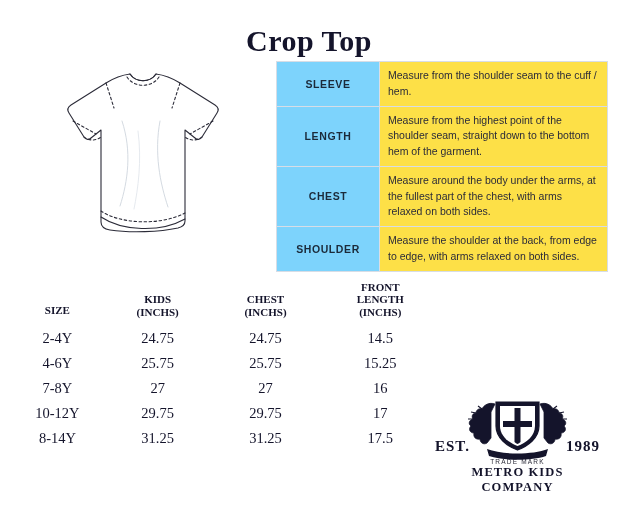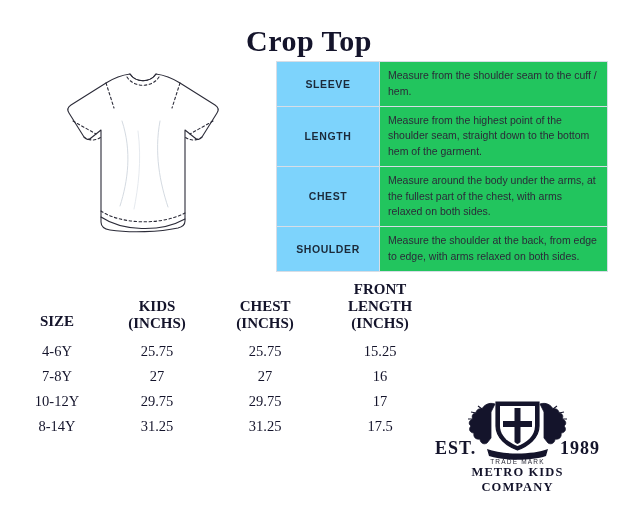--- a/index.html
+++ b/index.html
@@ -64,36 +64,36 @@
     width: 86px;
     background: #7dd3fc;
     text-align: center;
     font-size: 10.5px;
     font-weight: bold;
     letter-spacing: 0.6px;
     color: #1b2a3a;
     font-family: "Liberation Sans", sans-serif;
   }
   .measure-table td.desc {
-    background: #22c55e;
+    background: #fde047;
     font-size: 10.5px;
     line-height: 1.5;
     color: #2b2b38;
   }
 
   
   .size-chart {
     width: 430px;
     margin-left: 10px;
     margin-top: 10px;
     border-collapse: collapse;
     font-family: "Liberation Serif", serif;
   }
   .size-chart th {
-    font-size: 15px;
+    font-size: 11px;
     font-weight: bold;
     text-align: center;
     color: #14142b;
     padding: 2px 4px 8px 4px;
     line-height: 1.12;
     vertical-align: bottom;
   }
   .size-chart th.size-head {
     vertical-align: bottom;
     padding-bottom: 10px;
@@ -118,21 +118,21 @@
     color: #14142b;
   }
   .logo .crest-wrap {
     position: relative;
     height: 74px;
   }
   .logo .est-left, .logo .est-right {
     position: absolute;
     top: 50px;
     font-family: "Liberation Serif", serif;
-    font-size: 18px;
+    font-size: 15px;
     font-weight: bold;
     letter-spacing: 1px;
   }
   .logo .est-left { left: 0; }
   .logo .est-right { right: 0; text-align: right; }
   .logo .trademark {
     font-family: "Liberation Sans", sans-serif;
     font-size: 6.5px;
     letter-spacing: 1.2px;
     margin-top: -4px;
@@ -221,20 +221,26 @@
         <div>(INCHS)</div>
       </th>
       <th style="width:120px">
         <div>FRONT</div>
         <div>LENGTH</div>
         <div>(INCHS)</div>
       </th>
     </tr>
   </thead>
   <tbody>
+    <tr>
+      <td class="size-cell">2-4Y</td>
+      <td>24.75</td>
+      <td>24.75</td>
+      <td>14.5</td>
+    </tr>
     <tr>
       <td class="size-cell">4-6Y</td>
       <td>25.75</td>
       <td>25.75</td>
       <td>15.25</td>
     </tr>
     <tr>
       <td class="size-cell">7-8Y</td>
       <td>27</td>
       <td>27</td>

